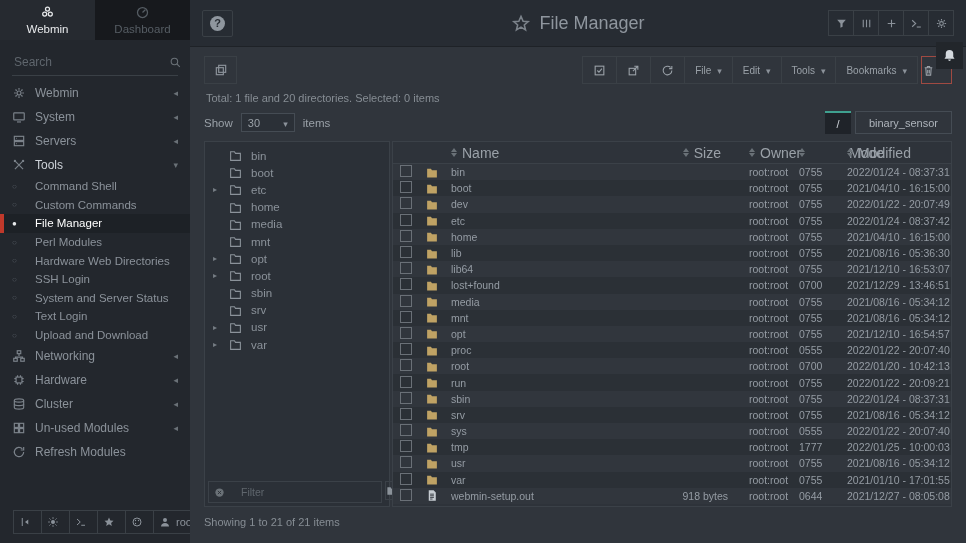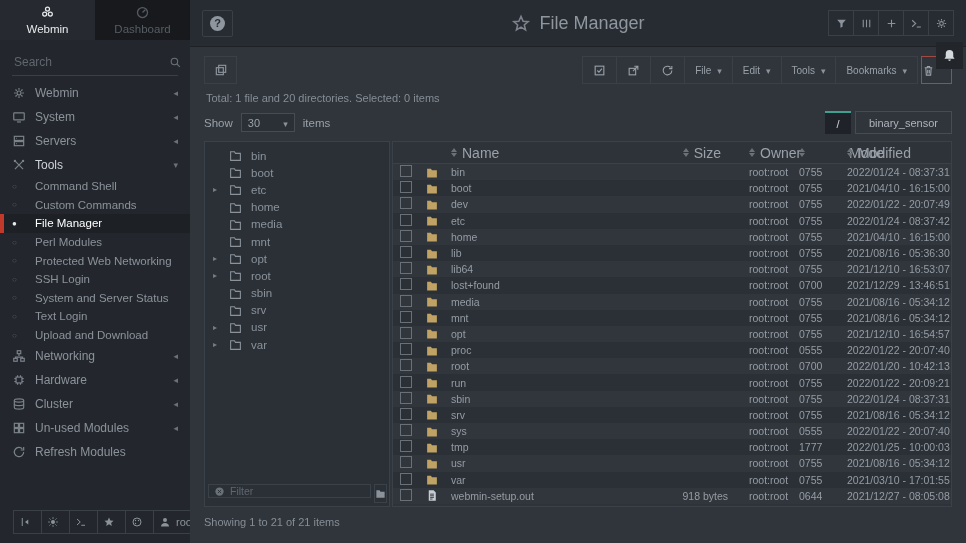--- a/index.html
+++ b/index.html
@@ -74,21 +74,21 @@
   .crumb-seg { border:1px solid #454c54; height:23px; margin-left:4px; padding:0 13px; display:flex; align-items:center; color:#aeb4bb; font-size:11px; cursor:pointer; }
 
   .panels { display:flex; height:366px;justify-content:space-between; }
   .tree-panel { width:186px; border:1px solid #3b4148; background:#2b3037; display:flex; flex-direction:column; margin-right:2px; flex-shrink:0; }
   .tree { flex:1; padding-top:5px; }
   .tree-item { display:flex; align-items:center; height:17.2px; padding:0 8px; color:#8b929a; font-size:11.5px; cursor:pointer; }
   .t-caret { width:13px; font-size:8px; color:#767d84; flex-shrink:0; }
   .t-caret[data-caret="true"]::before { content:"▸"; }
   .tree-item .ic { width:13px; height:13px; margin:0 9px 0 3px; color:#8b929a; flex-shrink:0; }
   .filter-wrap { display:flex; margin:3px; }
-  .filter-box { flex:1; border:1px solid #3b4148; height:14px; display:flex; align-items:center; gap:5px; padding:6px 5px; }
+  .filter-box { flex:1; border:1px solid #3b4148; height:22px; display:flex; align-items:center; gap:16px; padding:6px 5px; }
   .filter-box .ic { width:11px; height:11px; color:#6a7177; flex-shrink:0; }
   .filter-box input { flex:1; min-width:0; background:transparent; border:0; outline:0; color:#9aa1a8; font-size:10.5px; font-family:inherit; }
   .filter-box input::placeholder { color:#5f666d; }
   .dir-btn { width:25px; height:19px; border:1px solid #3b4148; margin-left:3px; display:flex; align-items:center; justify-content:center; color:#8b929a; background:transparent; cursor:pointer; }
   .dir-btn .ic { width:11px; height:11px; }
 
   .table-panel { flex:1; border:1px solid #3b4148; background:#2e333a; display:flex; flex-direction:column; overflow:hidden; }
   .grid-cols { display:grid; grid-template-columns:26px 32px 1fr 88px 56px 50px 110px; align-items:center; }
   .t-header { height:22px; border-bottom:1px solid #3b4148; color:#9aa1a8; font-size:14px; flex-shrink:0; }
   .hc { display:flex; align-items:center; cursor:pointer; }
@@ -346,21 +346,21 @@
         <div class="menu-item" data-kind="sub" data-active="false">
           <span class="bullet"></span>
 
           <span class="m-label">Perl Modules</span>
           <span class="chev"></span>
         </div>
 
         <div class="menu-item" data-kind="sub" data-active="false">
           <span class="bullet"></span>
 
-          <span class="m-label">Protected Web Networking</span>
+          <span class="m-label">Hardware Web Directories</span>
           <span class="chev"></span>
         </div>
 
         <div class="menu-item" data-kind="sub" data-active="false">
           <span class="bullet"></span>
 
           <span class="m-label">SSH Login</span>
           <span class="chev"></span>
         </div>
 
@@ -999,21 +999,21 @@
 
               <div class="t-row grid-cols">
                 <span><input type="checkbox" style=""></span>
                 <svg class="row-ic" data-icon="folder-icon">
                   <use href="#folder-icon"></use>
                 </svg>
                 <span class="cell-name">var</span>
                 <span class="cell-size"></span>
                 <span class="cell-owner">root:root</span>
                 <span class="cell-mode">0755</span>
-                <span class="cell-modified">2021/03/10 - 17:01:55</span>
+                <span class="cell-modified">2021/01/10 - 17:01:55</span>
               </div>
 
               <div class="t-row grid-cols">
                 <span><input type="checkbox" style=""></span>
                 <svg class="row-ic" data-icon="file-icon">
                   <use href="#file-icon"></use>
                 </svg>
                 <span class="cell-name">webmin-setup.out</span>
                 <span class="cell-size">918 bytes</span>
                 <span class="cell-owner">root:root</span>

